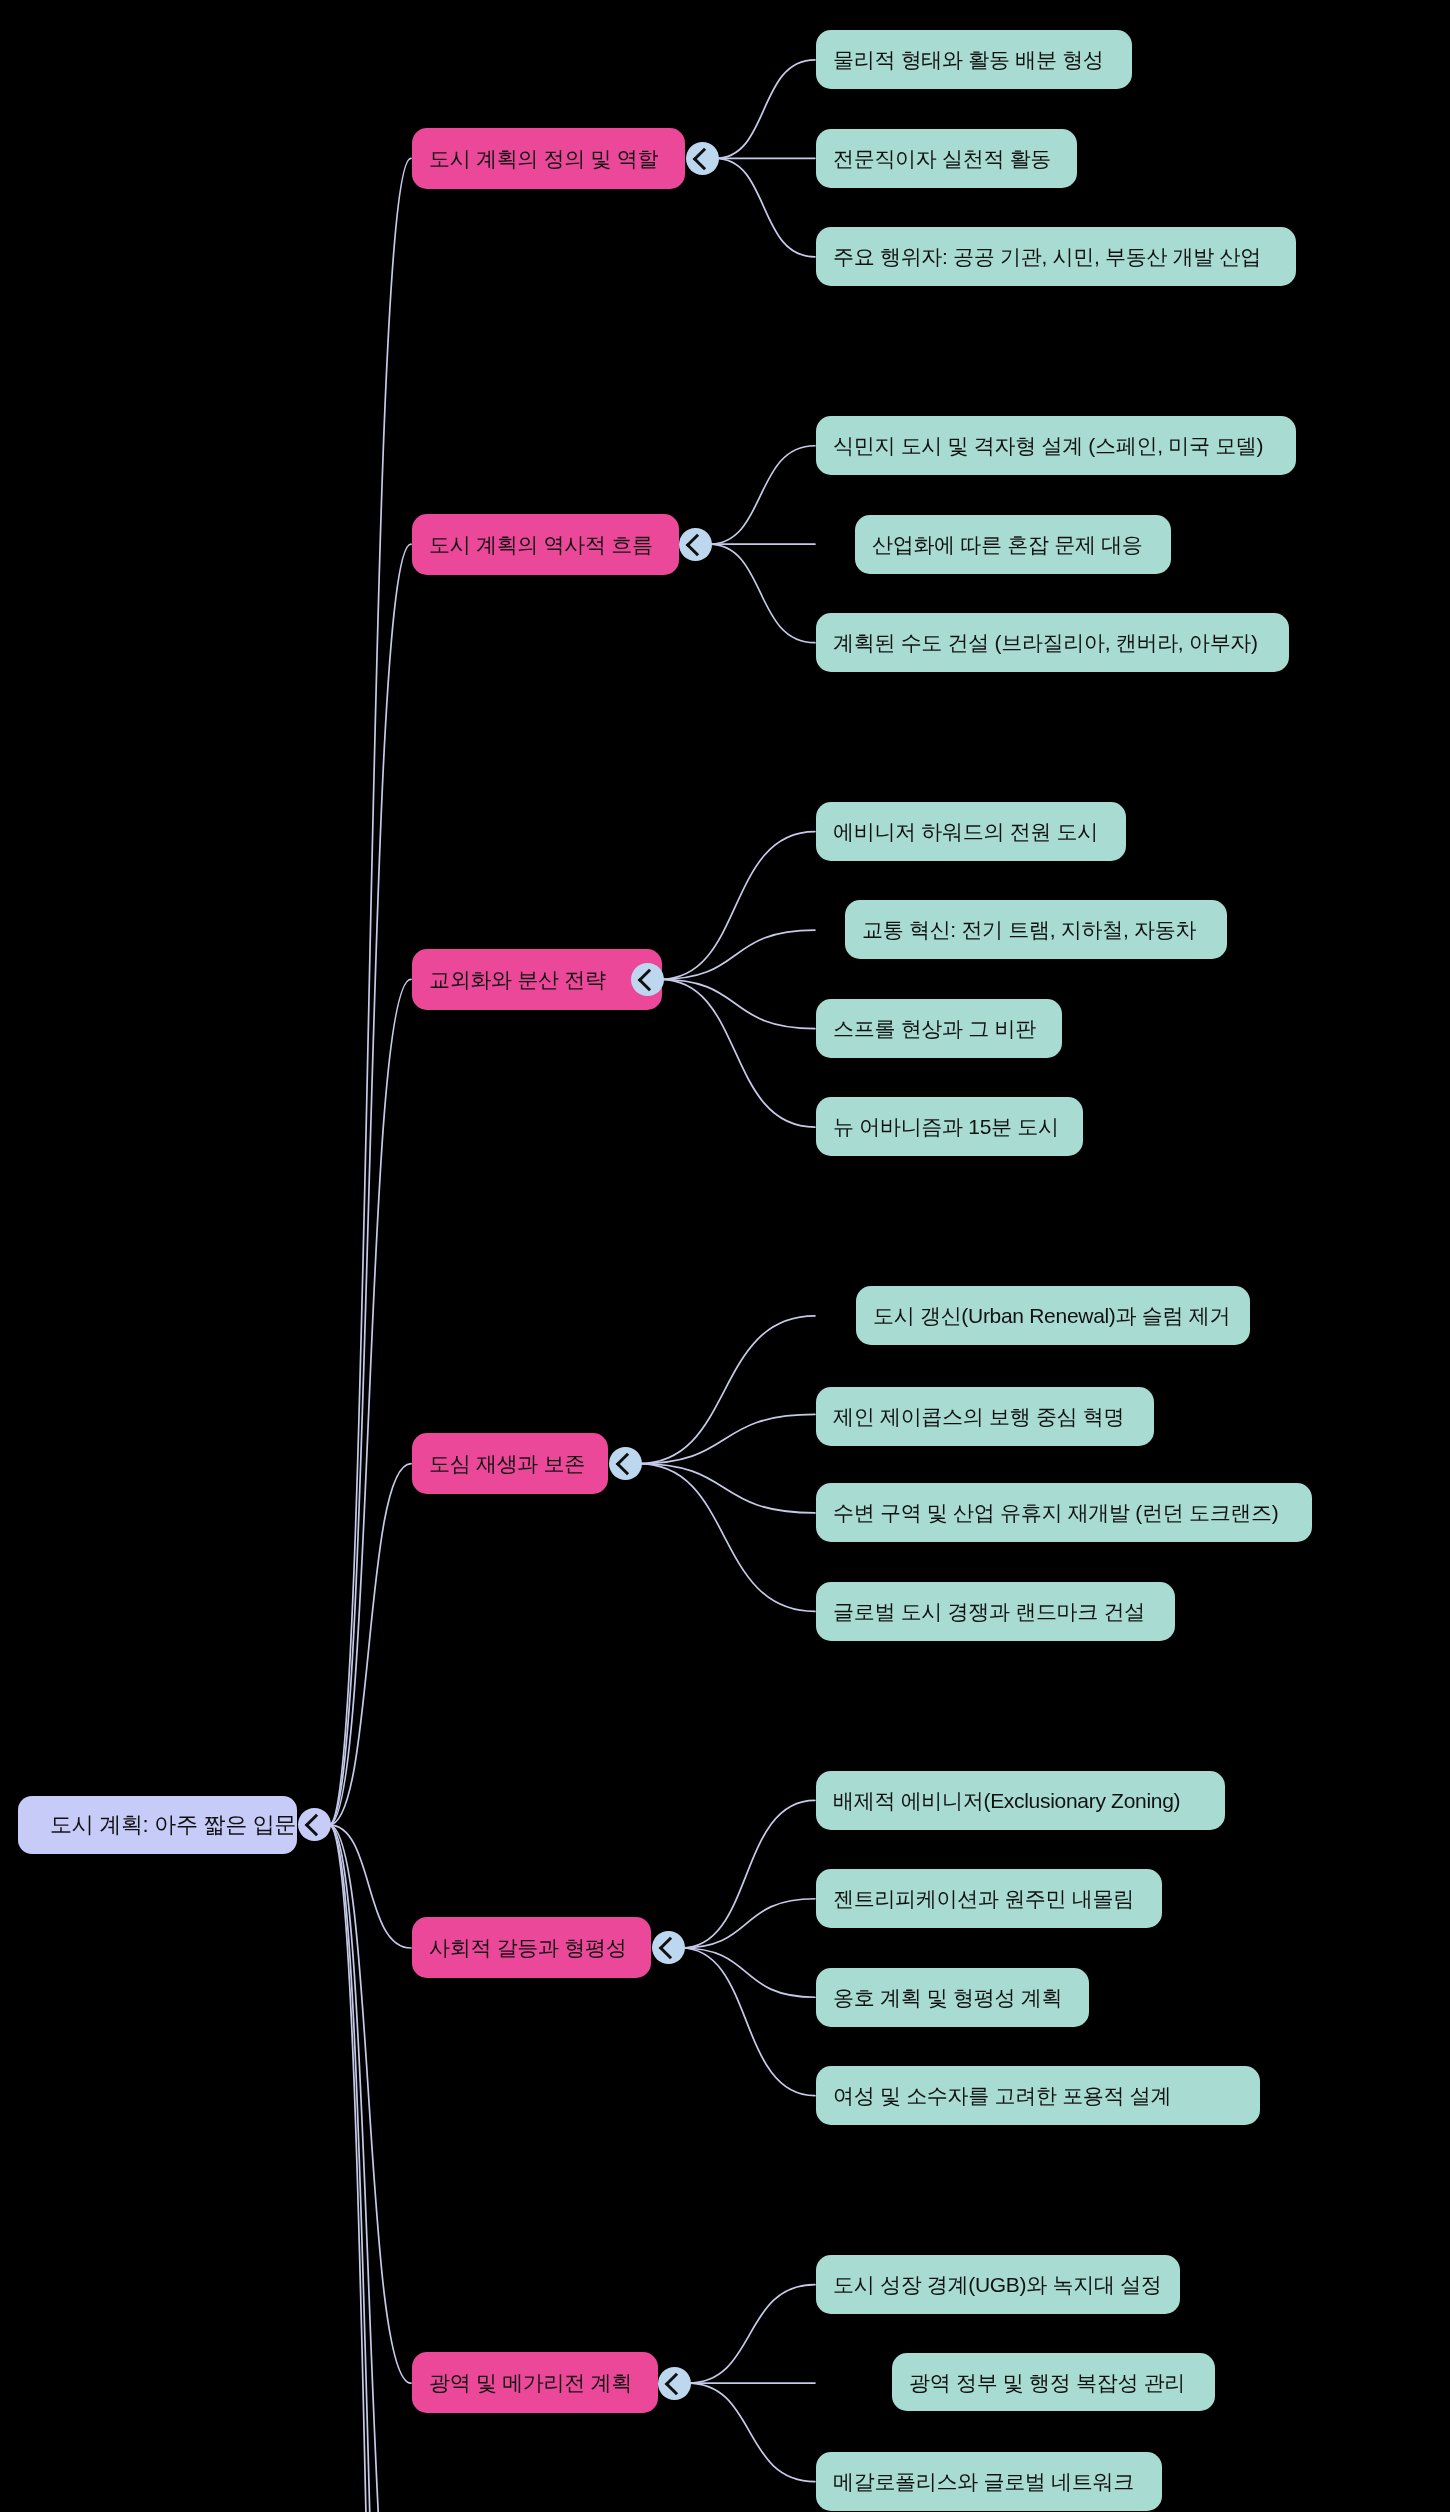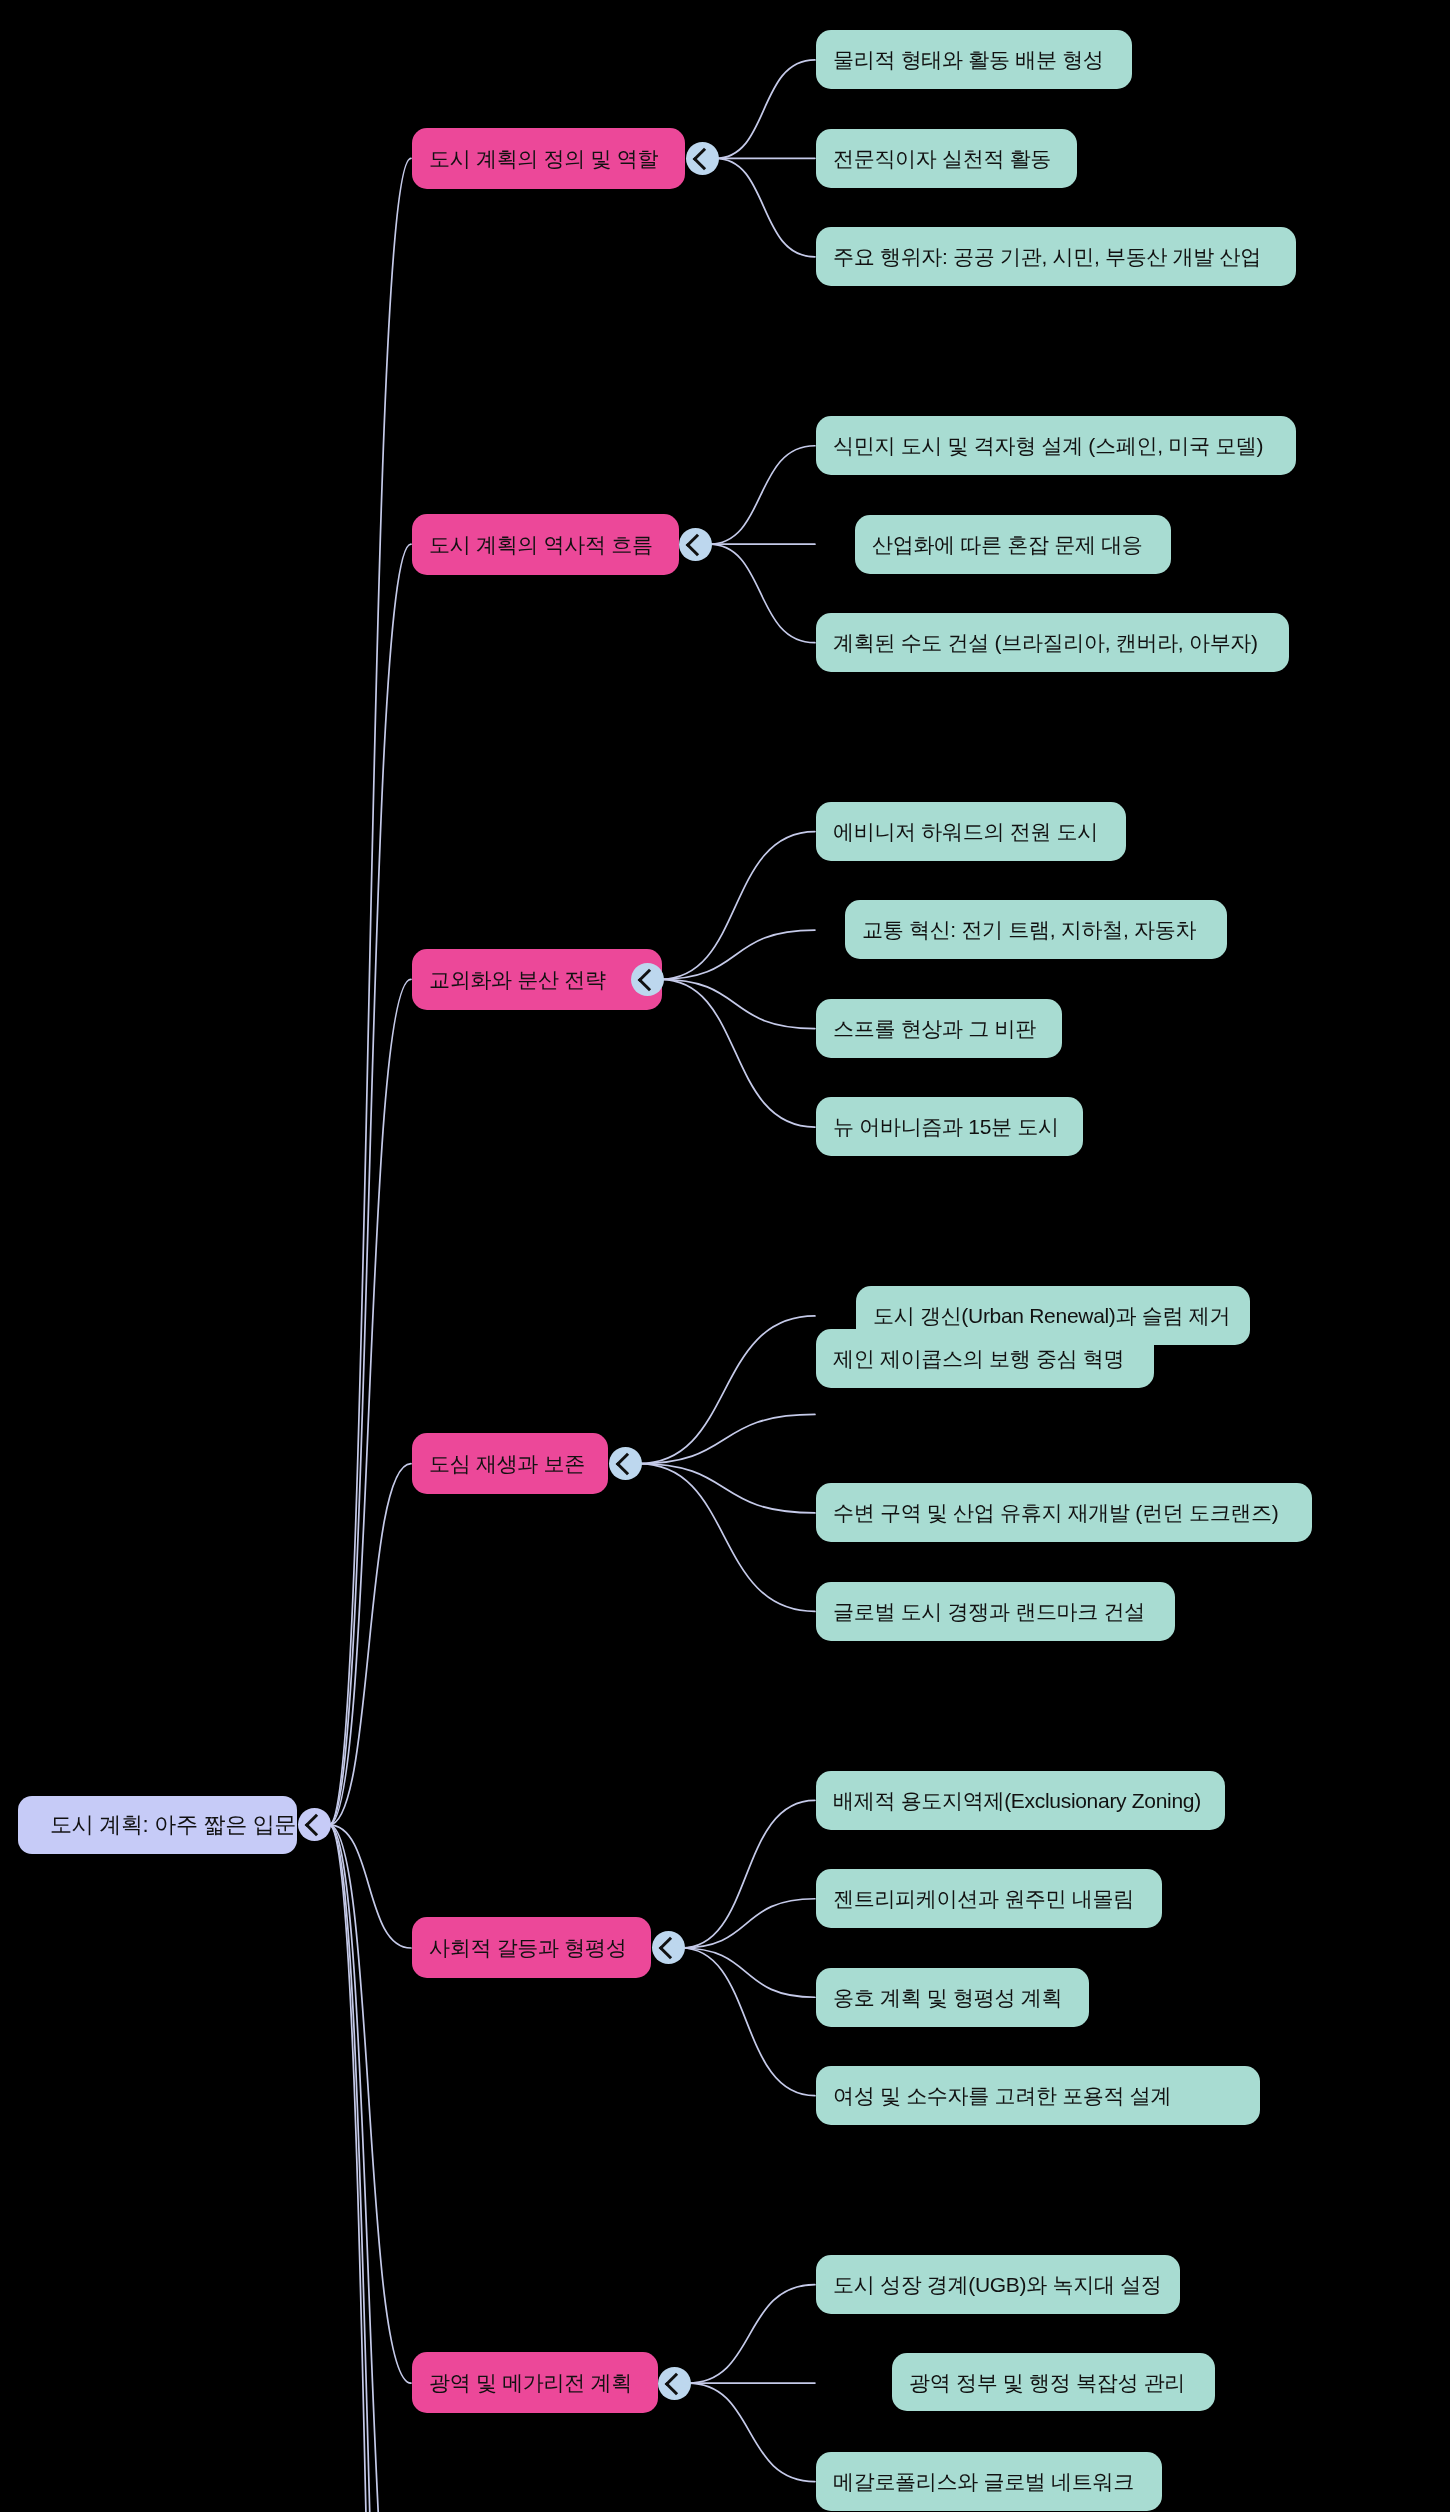--- a/index.html
+++ b/index.html
@@ -190,37 +190,37 @@
       </div>
       <div class="node node-branch" style="left: 412px; top: 1433px; width: 196px; height: 61px;">
         <span>도심 재생과 보존</span>
       </div>
       <div class="toggle toggle-branch" style="left: 609px; top: 1447px;">
         <span class="chev"></span>
       </div>
       <div class="node node-leaf" style="left: 816px; top: 1286px; width: 394px; height: 59px; margin-left: 40px;">
         <span>도시 갱신(Urban Renewal)과 슬럼 제거</span>
       </div>
-      <div class="node node-leaf" style="left: 816px; top: 1329px; width: 338px; height: 59px; border-radius: 15px;">
+      <div class="node node-leaf" style="left: 816px; top: 1387px; width: 338px; height: 59px; border-radius: 15px;">
         <span>제인 제이콥스의 보행 중심 혁명</span>
       </div>
       <div class="node node-leaf" style="left: 816px; top: 1483px; width: 496px; height: 59px;">
         <span>수변 구역 및 산업 유휴지 재개발 (런던 도크랜즈)</span>
       </div>
       <div class="node node-leaf" style="left: 816px; top: 1582px; width: 359px; height: 59px;">
         <span>글로벌 도시 경쟁과 랜드마크 건설</span>
       </div>
       <div class="node node-branch" style="left: 412px; top: 1917px; width: 239px; height: 61px;">
         <span>사회적 갈등과 형평성</span>
       </div>
       <div class="toggle toggle-branch" style="left: 652px; top: 1931px;">
         <span class="chev"></span>
       </div>
       <div class="node node-leaf" style="left: 816px; top: 1771px; width: 409px; height: 59px;">
-        <span>배제적 용도지역제(Exclusionary Zoning)</span>
+        <span>배제적 에비니저(Exclusionary Zoning)</span>
       </div>
       <div class="node node-leaf" style="left: 816px; top: 1869px; width: 346px; height: 59px;">
         <span>젠트리피케이션과 원주민 내몰림</span>
       </div>
       <div class="node node-leaf" style="left: 816px; top: 1968px; width: 273px; height: 59px;">
         <span>옹호 계획 및 형평성 계획</span>
       </div>
       <div class="node node-leaf" style="left: 816px; top: 2066px; width: 444px; height: 59px;">
         <span>여성 및 소수자를 고려한 포용적 설계</span>
       </div>

